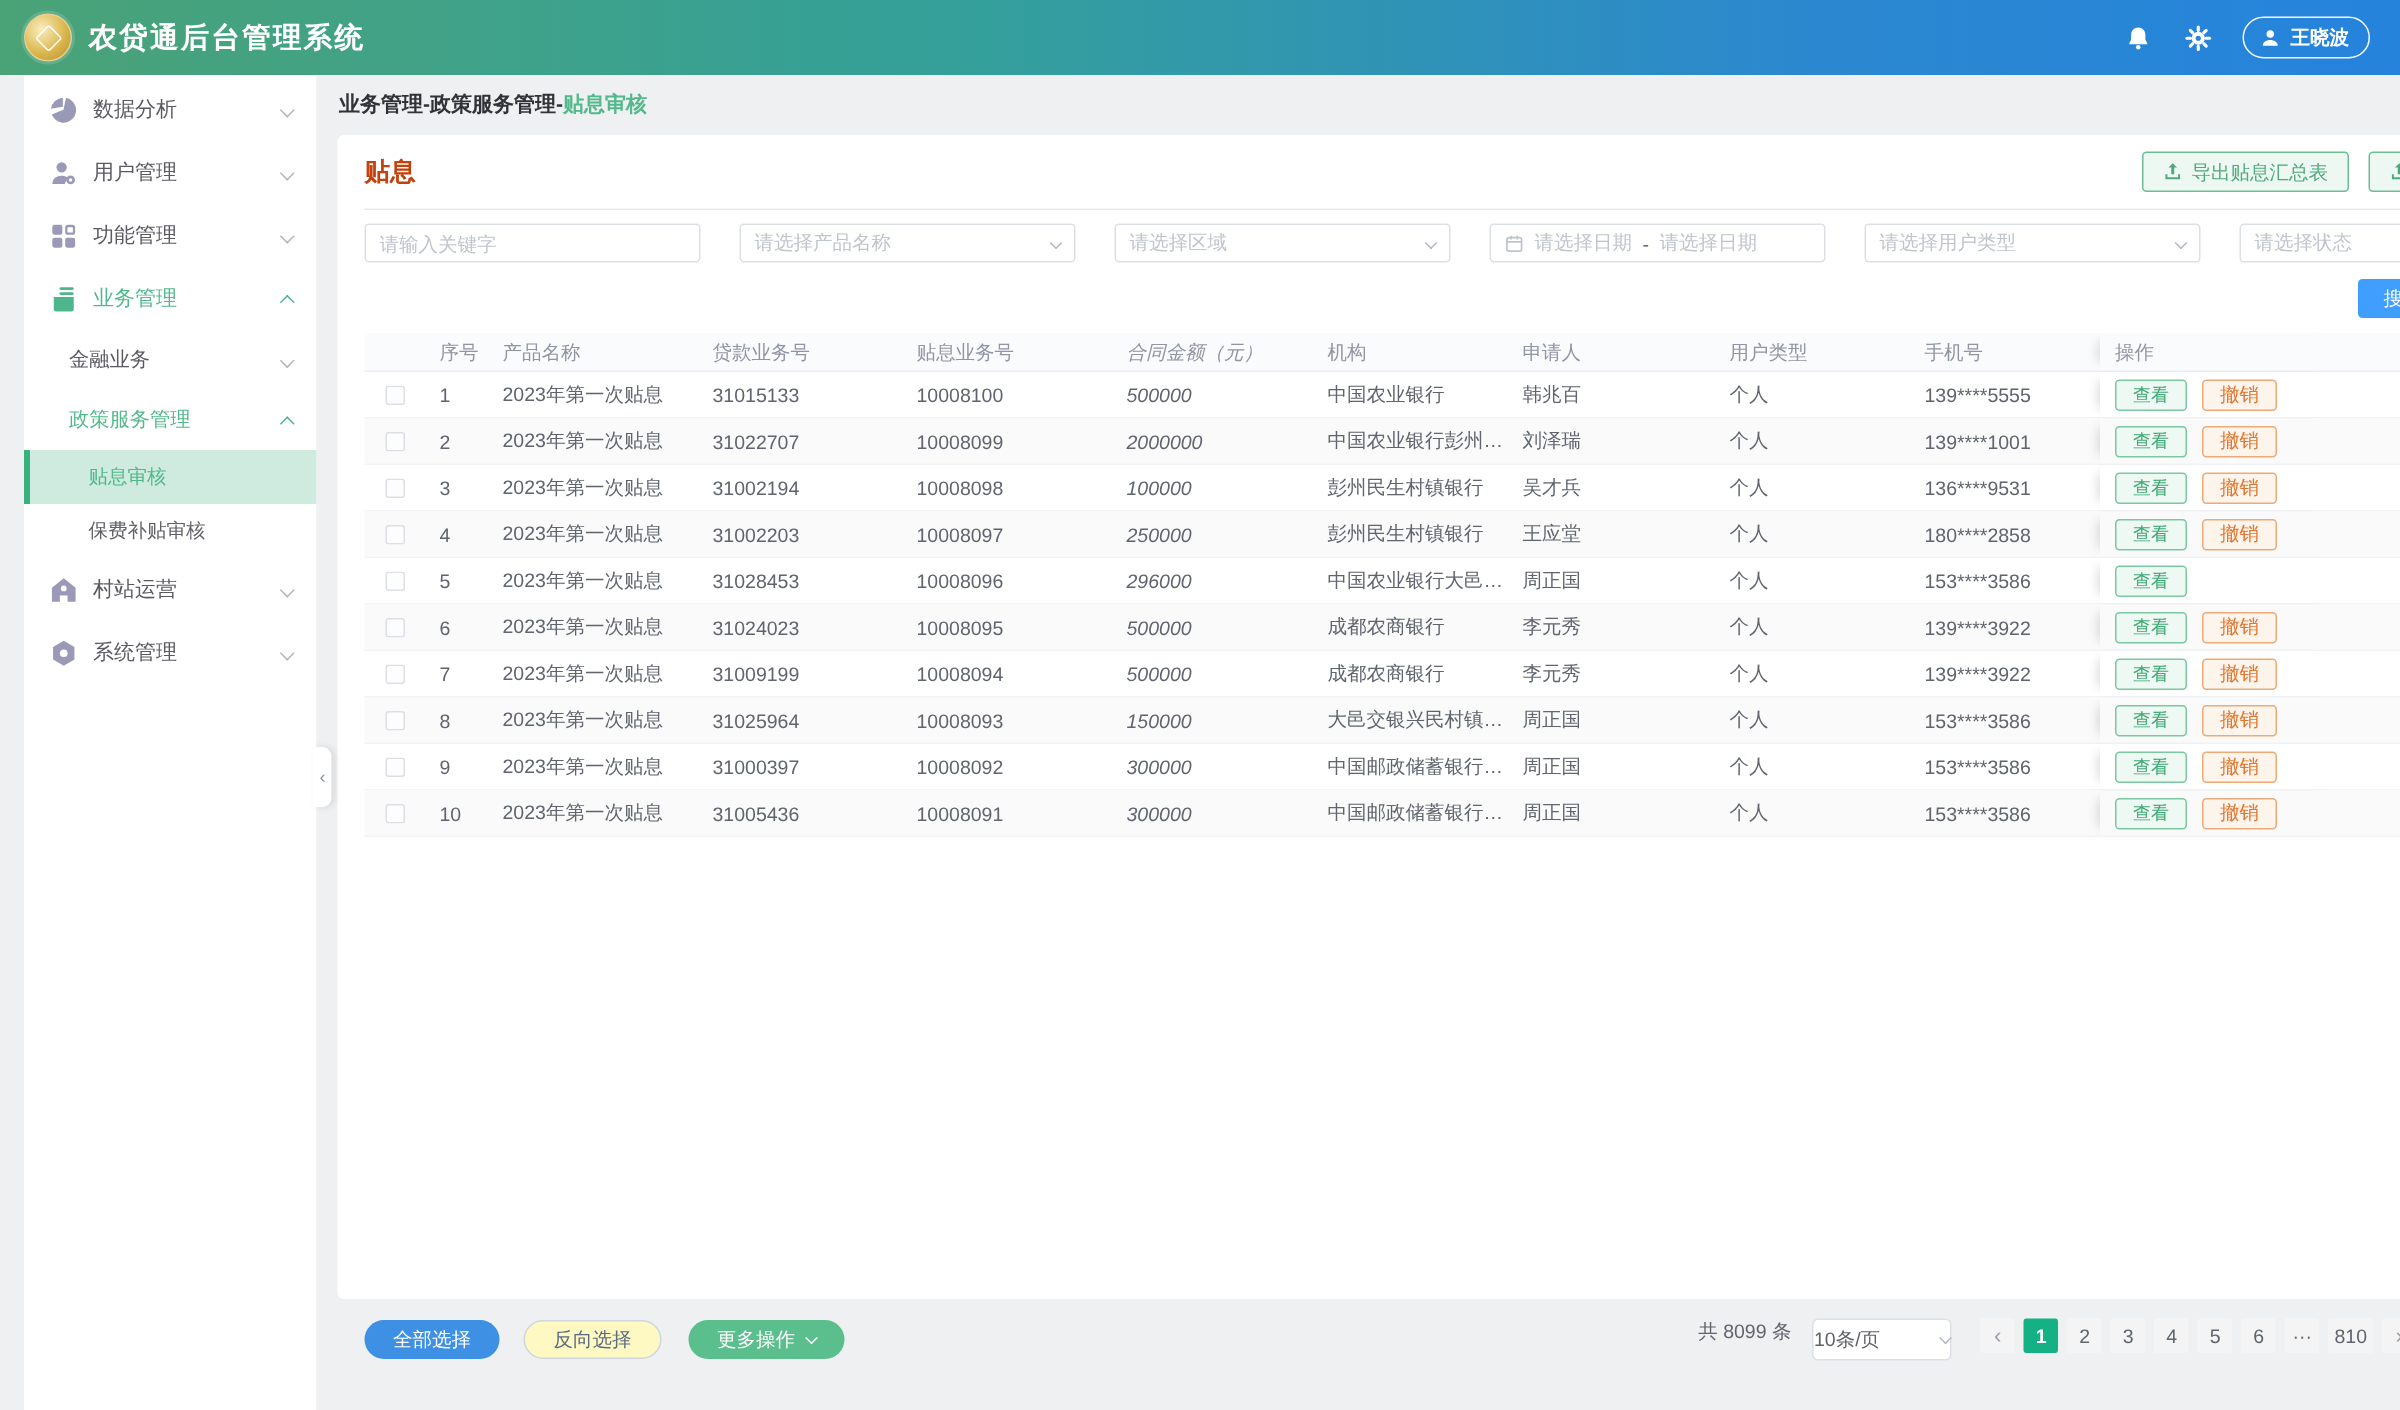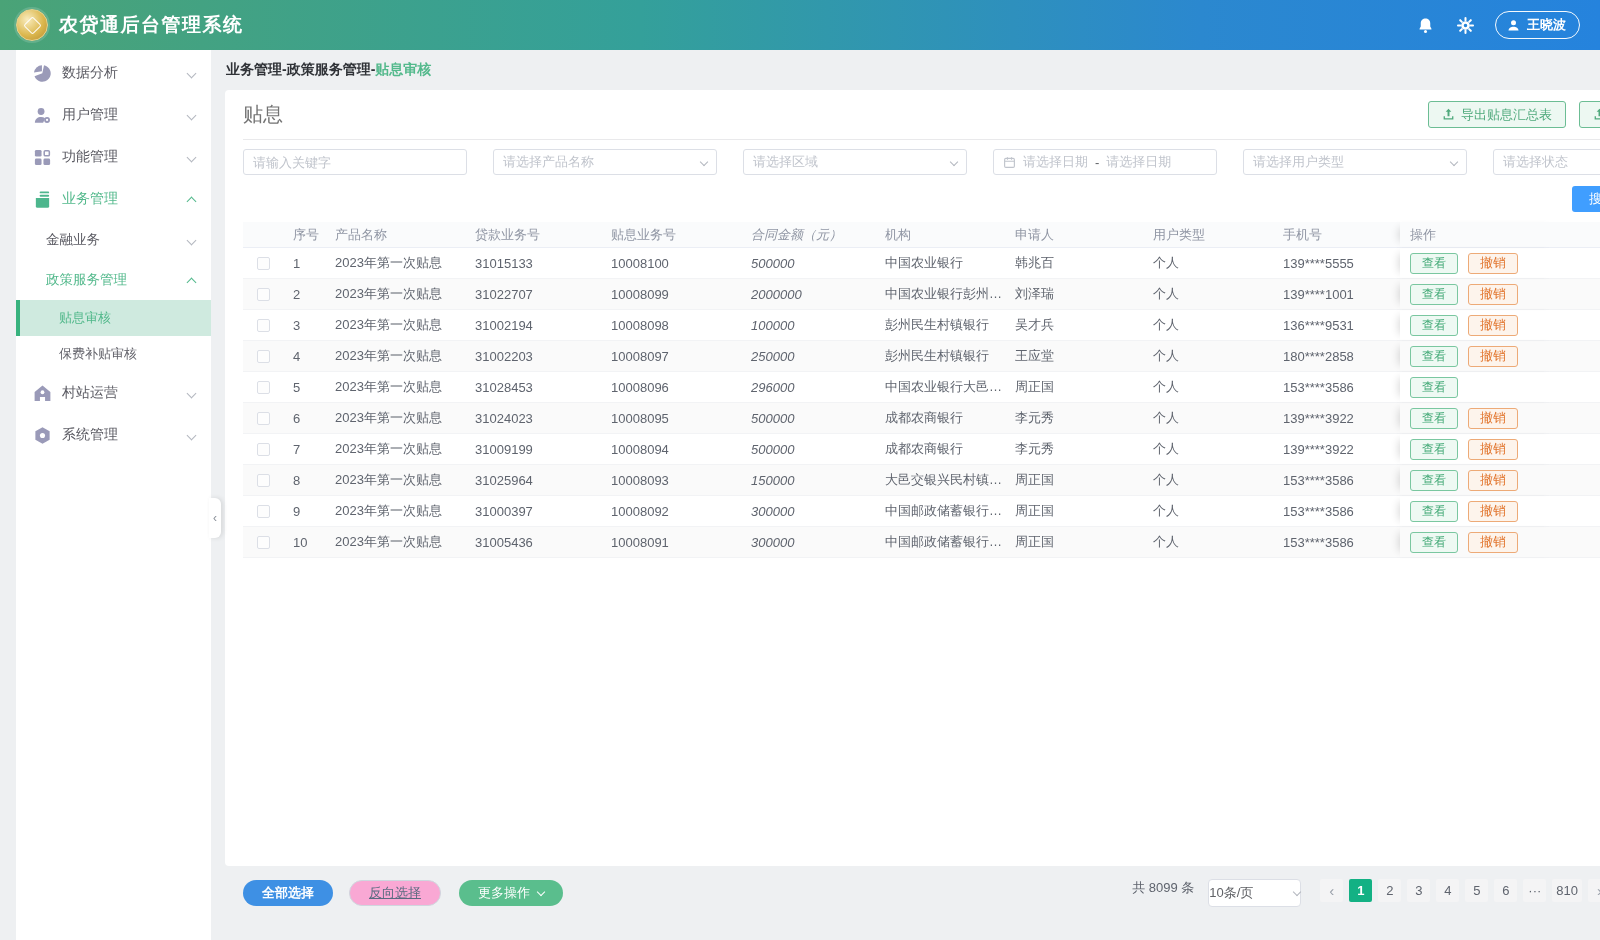--- a/index.html
+++ b/index.html
@@ -42,21 +42,21 @@
     color:#8a9099; font-size:12px; cursor:pointer; z-index:5; }
 
   
   .breadcrumb { height:40px; display:flex; align-items:center; padding-left:15px; font-size:14px; font-weight:bold; color:#2f3237; }
   .breadcrumb .crumb-current { color:#53b98c; }
 
   
   .content-wrap { margin:0 43px 0 14px; }
   .card { background:#fff; border-radius:4px; height:776px; padding:0 18px; }
   .card-head { height:50px; display:flex; align-items:center; border-bottom:1px solid #e9e9eb; }
-  .card-title { font-size:20px; font-weight:normal; color:#737373; }
+  .card-title { font-size:17px; font-weight:bold; color:#c2410c; }
   .export-group { margin-left:auto; display:flex; gap:13px; }
   .btn-export { height:27px; display:flex; align-items:center; gap:6px; padding:0 13px; background:#edf8f2;
     border:1px solid #6cbd94; color:#4fa97c; border-radius:3px; font-size:13px; cursor:pointer; font-family:inherit; }
 
   
   .filter-row { display:flex; gap:26px; margin-top:9px; }
   .f-item { width:224px; height:26px; border:1px solid #dcdfe6; border-radius:3px; background:#fff;
     display:flex; align-items:center; padding:0 9px; font-size:13px; color:#c0c4cc; cursor:pointer; }
   .f-item input { border:none; outline:none; width:100%; font-size:13px; color:#606266; font-family:inherit; }
   .f-item input::placeholder { color:#c0c4cc; }
@@ -84,22 +84,22 @@
   .col-usertype { width:130px; }
   .col-phone { width:127px; }
   .col-actions { width:160px; display:flex; align-items:center; align-self:stretch; box-shadow:-7px 0 8px -6px rgba(0,0,0,.16); padding-left:10px; overflow:visible; }
   .checkbox { width:13px; height:13px; border:1px solid #dcdfe6; border-radius:2px; background:#fdfdfd; cursor:pointer; }
   .btn-view { height:21px; padding:0 11px; border:1px solid #7ac7a0; color:#3fa874; background:#eef9f3; border-radius:3px; font-size:12px; margin-right:10px; cursor:pointer; font-family:inherit; }
   .btn-revoke { height:21px; padding:0 11px; border:1px solid #edaa77; color:#e2762f; background:#fdf4ec; border-radius:3px; font-size:13px; cursor:pointer; font-family:inherit; }
 
   
   .footer-bar { display:flex; align-items:center; margin-top:13px; padding:0 18px; height:28px; }
   .pill { height:26px; border-radius:13px; font-size:13px; display:flex; align-items:center; gap:6px; padding:0 19px; cursor:pointer; border:none; font-family:inherit; }
-  .pill-blue { background:#3e90e4; color:#fff; margin-right:16px;font-weight:bold; }
-  .pill-outline { background:#f9a8d4; border:1px solid #cfd6de; color:#5a6b80; margin-right:18px;text-decoration:underline; }
+  .pill-blue { background:#3e90e4; color:#fff; margin-right:16px; }
+  .pill-outline { background:#fef9c3; border:1px solid #cfd6de; color:#5a6b80; margin-right:18px; }
   .pill-green { background:#5abe8d; color:#fff; }
   .pill-green .chev { border-color:#fff; width:6px; height:6px; margin-left:2px; margin-top:-2px; }
   .pag { margin-left:auto; display:flex; align-items:flex-start; font-size:13px; color:#5f646e; }
   .total-text { margin-right:14px; }
   .page-size { width:93px; height:28px; border:1px solid #dcdfe6; border-radius:4px; background:#fff; display:flex; align-items:center;
     justify-content:center; gap:12px; color:#606266; cursor:pointer; margin-right:16px; }
   .page-size .chev { width:6px; height:6px; margin-top:-2px; }
   .page-btn { min-width:23px; height:23px; background:#f4f4f5; color:#5f646e; border:none; border-radius:2px; font-size:13px;
     margin:0 3px; cursor:pointer; display:inline-flex; align-items:center; justify-content:center; padding:0 4px; font-family:inherit; }
   .page-btn.active { background:#13b184; color:#fff; font-weight:bold; }

